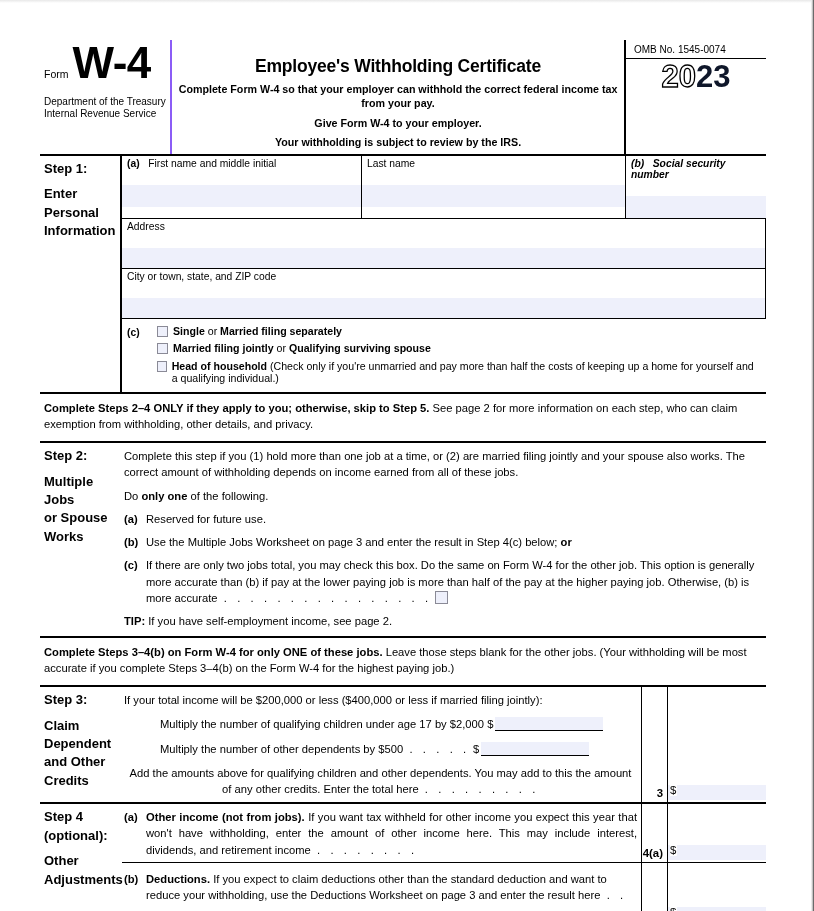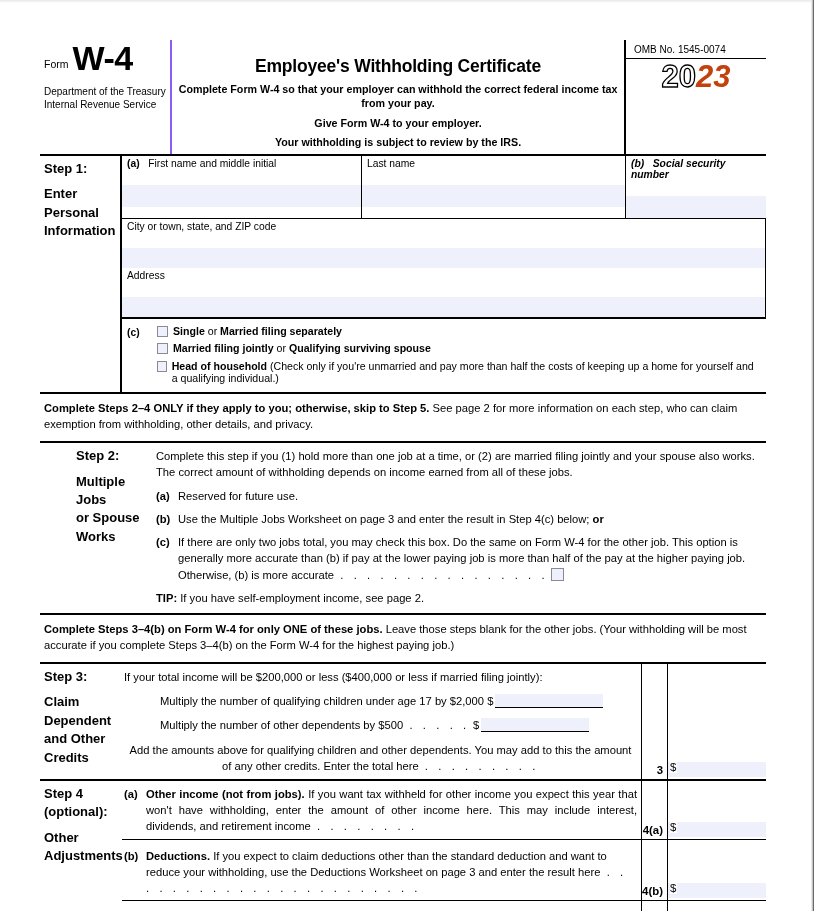--- a/index.html
+++ b/index.html
@@ -48,21 +48,21 @@
   }
   .hdr-left {
     width: 132px;
     box-sizing: border-box;
     border-right: 2px solid #8b5cf6;
     padding: 2px 4px 3px 4px;
     position: relative;
   }
   .hdr-formline { display: flex; align-items: flex-end; gap: 4px; }
   .hdr-form-word { font-size: 10.5px; padding-bottom: 4px; }
-  .hdr-w4 { font-size: 34px; font-weight: bold; line-height: 0.95; letter-spacing: -0.5px; }
+  .hdr-w4 { font-size: 44px; font-weight: bold; line-height: 0.95; letter-spacing: -0.5px; }
   .hdr-dept { font-size: 10px; line-height: 1.25; margin-top: 12px; }
 
   .hdr-mid {
     flex: 1;
     text-align: center;
     padding: 3px 6px 4px 6px;
     box-sizing: border-box;
     border-right: 2px solid #000;
   }
   .hdr-title { font-size: 17.5px; font-weight: bold; letter-spacing: -0.2px; margin-top: 13px; }
@@ -83,21 +83,21 @@
     font-size: 31px;
     font-weight: bold;
     letter-spacing: 0px;
     line-height: 1.05;
   }
   .yr-hollow {
     color: #ffffff;
     -webkit-text-stroke: 1.3px #000;
     text-stroke: 1.3px #000;
   }
-  .yr-solid { color: #c2410c; font-style: italic; }
+  .yr-solid { color: #0f172a; }
 
   
   .steplabel {
     width: 82px;
     min-width: 82px;
     box-sizing: border-box;
     padding: 4px 4px 4px 4px;
     font-weight: bold;
     font-size: 13px;
     line-height: 1.42;
@@ -140,21 +140,21 @@
   
   .band {
     font-size: 11.2px;
     line-height: 1.42;
     padding: 7px 2px 8px 4px;
     border-bottom: 2px solid #000;
   }
 
   
   .s2 { display: flex; border-bottom: 2px solid #000; }
-  .s2-label { border-right: none; margin-left: 32px; }
+  .s2-label { border-right: none; }
   .s2-body { flex: 1; font-size: 11.2px; line-height: 1.45; padding: 5px 4px 7px 2px; }
   .s2-body p { margin: 0 0 7px 0; }
   .hang { display: flex; }
   .hang .mark { width: 22px; min-width: 22px; }
   .dots { letter-spacing: 3.6px; color: #000; }
   .cb-right {
     display: inline-block;
     width: 13px; height: 13px;
     border: 1px solid #8a8a96;
     background: #eef0fb;
@@ -271,26 +271,26 @@
           <div class="fieldlabel">
             <span class="b">(b)</span>
             &nbsp;&nbsp;<span class="b">Social security number</span>
           </div>
           <div class="fieldfill fill-a"></div>
         </div>
       </div>
 
       <div class="s1-body">
         <div class="s1-addrcol">
+          <div class="fieldcell addrrow">
+            <div class="fieldlabel">Address</div>
+            <div class="fieldfill fill-b"></div>
+          </div>
           <div class="fieldcell">
             <div class="fieldlabel">City or town, state, and ZIP code</div>
-            <div class="fieldfill fill-b"></div>
-          </div>
-          <div class="fieldcell addrrow">
-            <div class="fieldlabel">Address</div>
             <div class="fieldfill fill-b"></div>
           </div>
         </div>
       </div>
 
       <div class="filing bt1">
         <div class="filing-c">(c)</div>
         <div style="flex:1">
           <div class="cline">
             <span class="cbox"></span>
@@ -316,20 +316,21 @@
   <div class="s2">
     <div class="steplabel s2-label">
       <div>Step 2:</div>
       <div class="gap"></div>
       <div>Multiple Jobs</div>
       <div>or Spouse</div>
       <div>Works</div>
     </div>
     <div class="s2-body">
       <p>Complete this step if you (1) hold more than one job at a time, or (2) are married filing jointly and your spouse also works. The correct amount of withholding depends on income earned from all of these jobs.</p>
+      <p><span>Do </span><span class="b">only one</span><span> of the following.</span></p>
       <p class="hang">
         <span class="mark b">(a)</span>
         <span>Reserved for future use.</span>
       </p>
       <p class="hang">
         <span class="mark b">(b)</span>
         <span><span>Use the Multiple Jobs Worksheet on page 3 and enter the result in Step 4(c) below; </span><span class="b">or</span></span>
       </p>
       <p class="hang">
         <span class="mark b">(c)</span>

